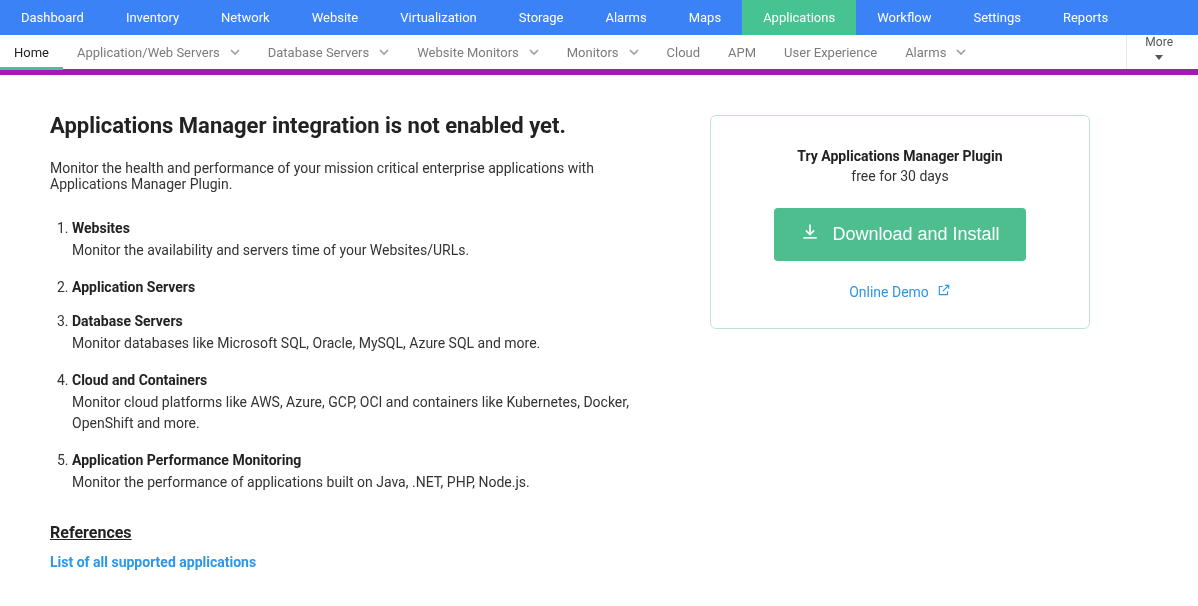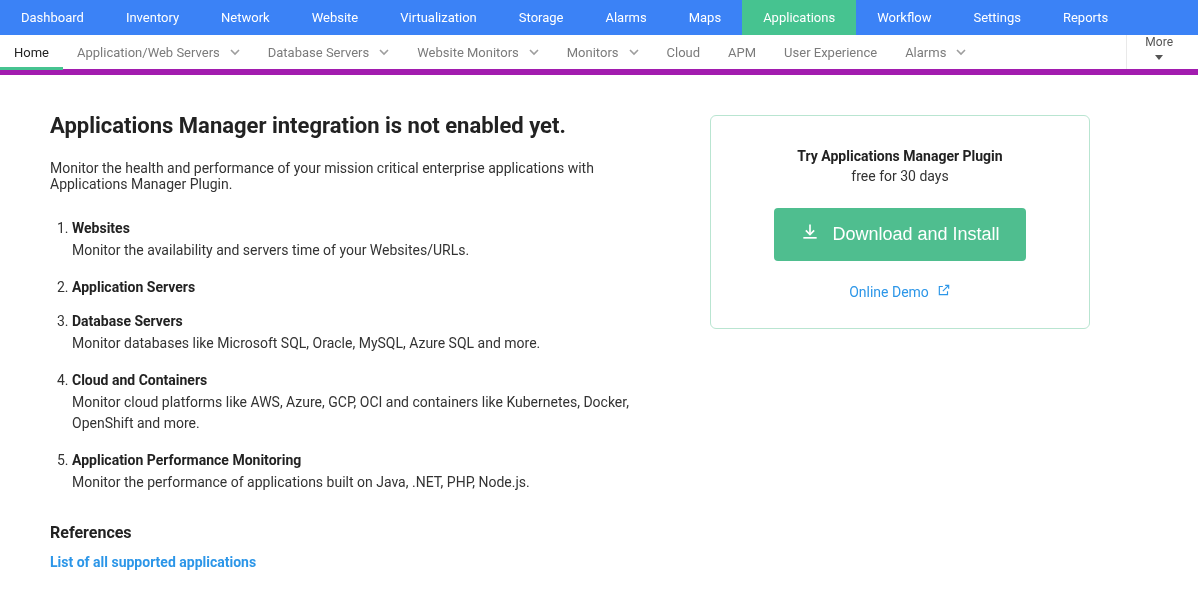--- a/index.html
+++ b/index.html
@@ -118,20 +118,21 @@
     color: #333;
     line-height: 1.5;
   }
 
   .refs-heading {
     font-size: 16px;
     font-weight: 700;
     color: #222;
     margin-top: 30px;
     margin-bottom: 12px;
+    text-decoration: underline;
   }
   .refs-link {
     color: #2c96e8;
     text-decoration: none;
     font-size: 14px;
     cursor: pointer;
     font-weight: bold;
   }
 
   

